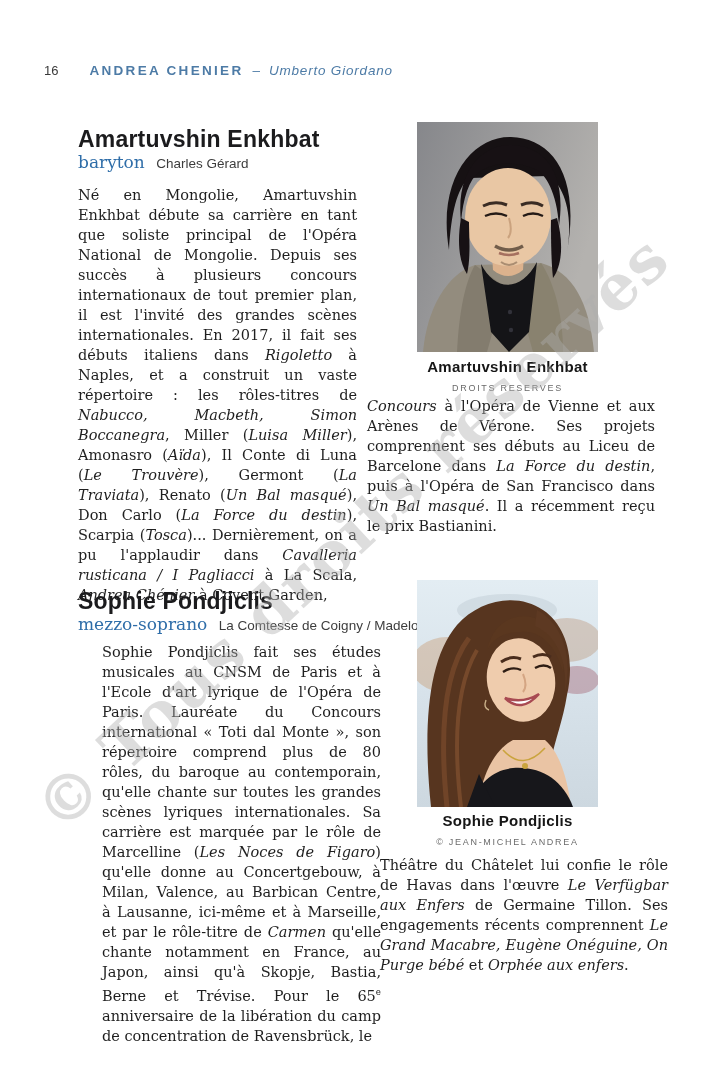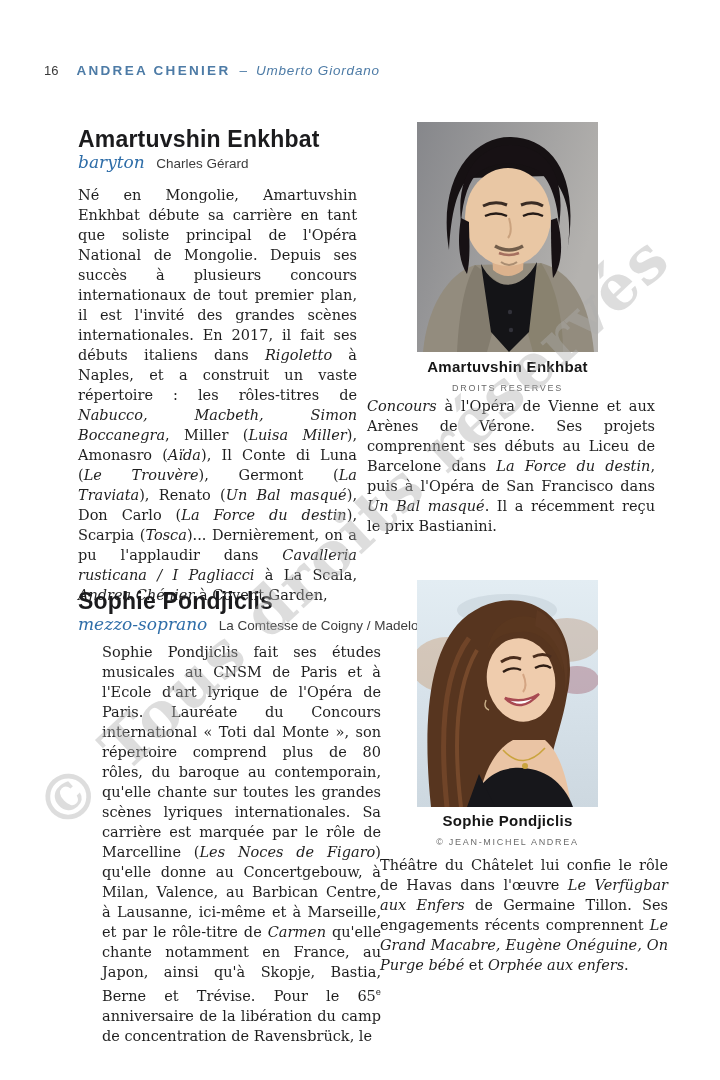--- a/index.html
+++ b/index.html
@@ -3,29 +3,29 @@
 <meta charset="utf-8">
 <style>
   html,body{margin:0;padding:0;background:#e8e8e8;}
   .page{
     position:relative;width:720px;height:1080px;background:#ffffff;
     overflow:hidden;font-family:"Liberation Sans",sans-serif;
     margin:0 auto;
   }
   
   .header{position:absolute;top:63px;left:44px;display:flex;align-items:baseline;}
-  .pageno{font-size:13px;color:#3a3a3a;margin-right:18px;}
+  .pageno{font-size:13px;color:#3a3a3a;margin-right:31px;}
   .worktitle{font-size:13.5px;letter-spacing:2.3px;font-weight:600;color:#4d7ba6;text-align:center;}
   .hdr-sep{font-size:13.5px;color:#4d7ba6;margin:0 9px;}
   .composer{font-size:13.5px;letter-spacing:0.8px;color:#4d7ba6;font-style:italic;}
   
   .artist-name{position:absolute;left:78px;font-size:23px;font-weight:700;
     color:#1b1b1d;letter-spacing:0.2px;}
   .subtitle{position:absolute;left:78px;white-space:nowrap;}
-  .voice{font-family:"DejaVu Serif",serif;font-size:17px;color:#2e6da8;font-style:italic;}
+  .voice{font-family:"DejaVu Serif",serif;font-size:17px;color:#2e6da8;}
   .role{font-size:13.5px;color:#3d3d3d;margin-left:7px;text-align:right;}
   .body-text{
     position:absolute;font-family:"DejaVu Serif",serif;font-size:14.5px;
     line-height:20px;text-align:justify;color:#1f1f1f;
   }
   .body-text sup{font-size:0.6em;}
   #bioL1{left:78px;top:185px;width:279px;}
   #bioR1{left:367px;top:396px;width:288px;}
   #bioL2{left:78px;top:642px;width:279px;margin-left:24px;}
   #bioR2{left:380px;top:855px;width:288px;}

